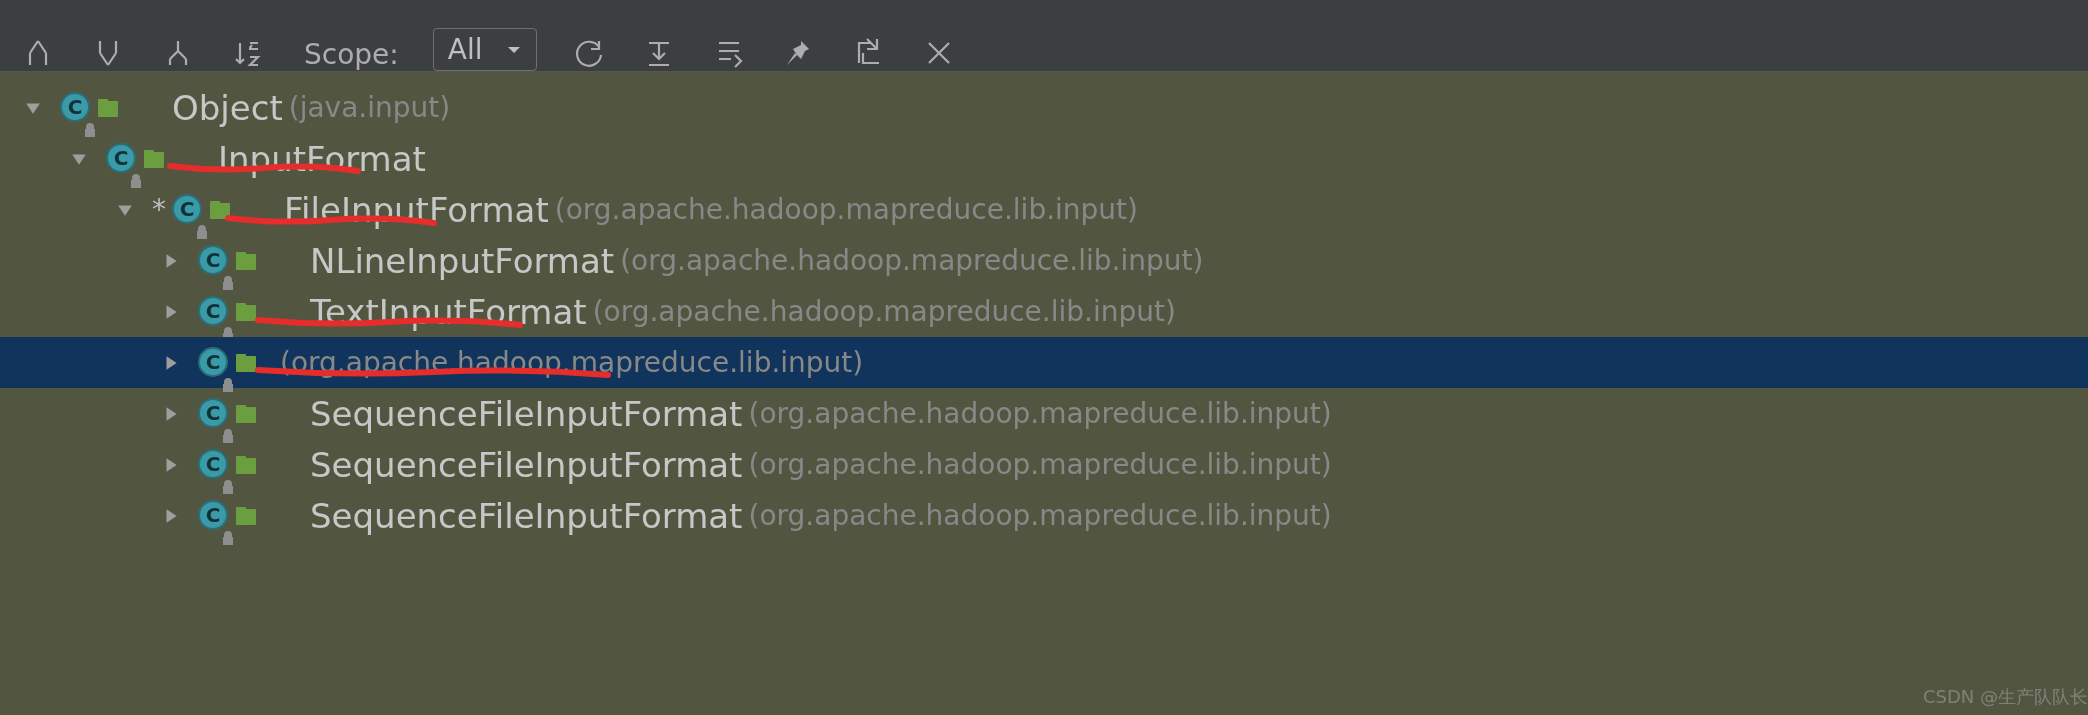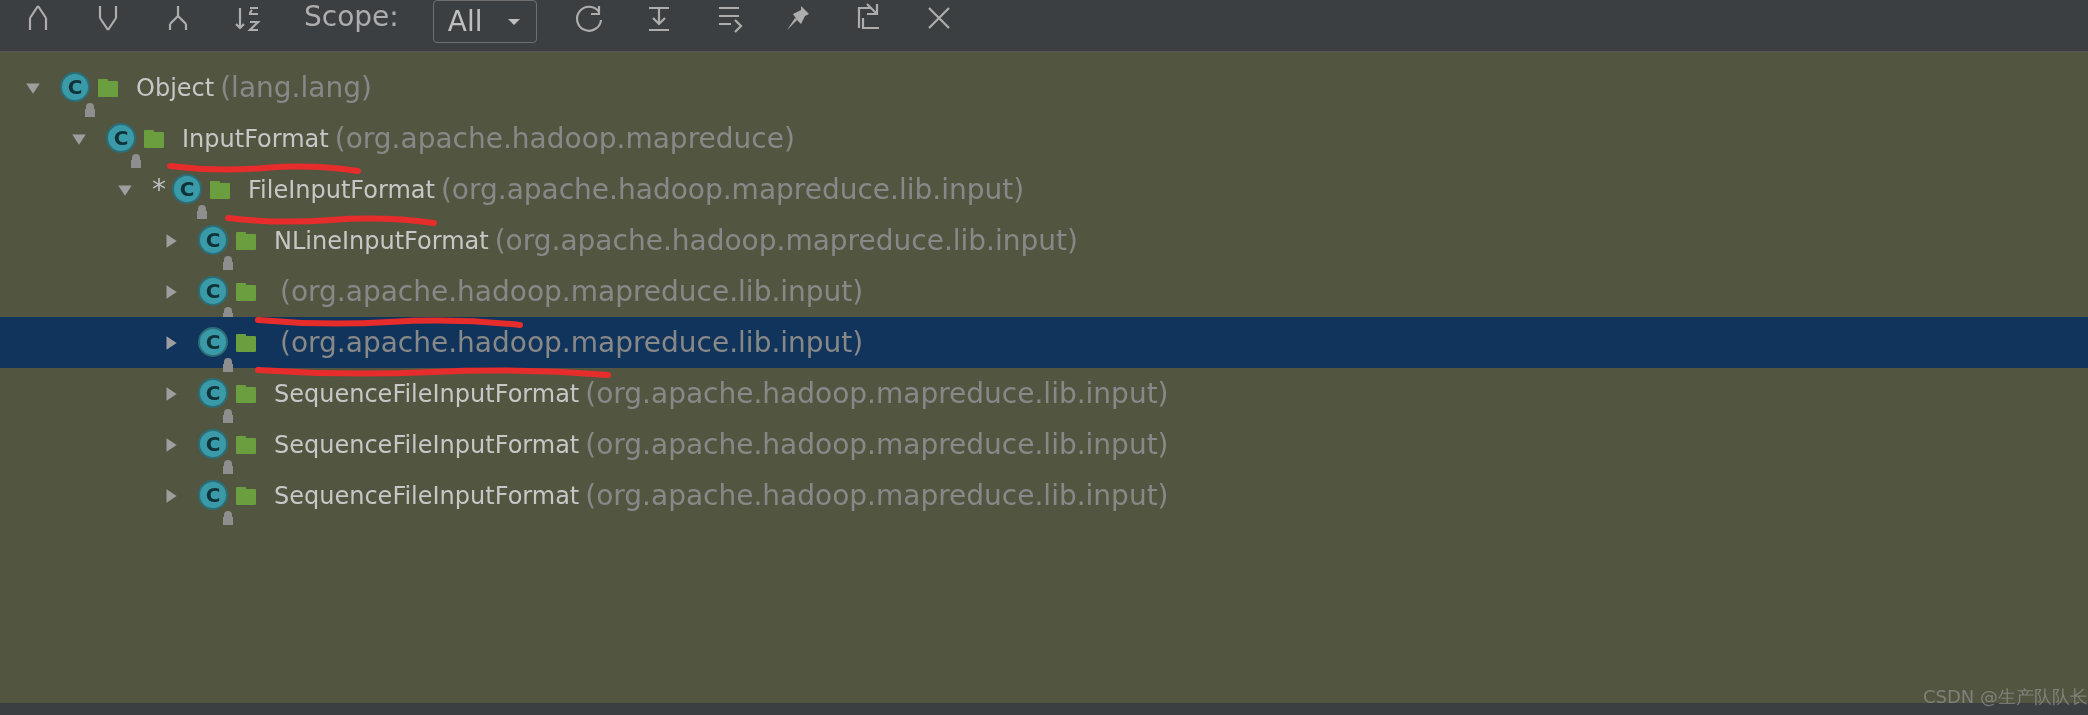--- a/index.html
+++ b/index.html
@@ -1,38 +1,38 @@
 <!DOCTYPE html>
 <html><head>
 <meta charset="utf-8">
 <style>
   * { margin:0; padding:0; box-sizing:border-box; }
   html,body { width:2088px; height:715px; background:#3c3f41; font-family:"DejaVu Sans","Segoe UI",sans-serif; font-size:28px; overflow:hidden; }
   
-  .toolbar { height:52px; background:#3c3f41; border-bottom:1px solid #555; display:flex; align-items:flex-start; padding:0 20px; gap:34px; }
+  .toolbar { height:72px; background:#3c3f41; border-bottom:1px solid #555; display:flex; align-items:flex-end; padding:0 20px; gap:34px; }
   .tb-btn { width:36px; height:36px; display:flex; align-items:center; justify-content:center; color:#adadad; cursor:pointer; }
   .tb-btn svg { width:32px; height:32px; stroke:#adadad; fill:none; stroke-width:2.2; }
   .scope-label { color:#adadad; font-size:28px; margin-left:4px; }
   .scope-dd { border:1px solid #6f6f6f; border-radius:4px; padding:4px 14px; display:flex; align-items:center; gap:24px; color:#bfbfbf; cursor:pointer; }
   .scope-dd svg { width:16px; height:16px; fill:#bfbfbf; }
   
   .tree { padding-top:10px; background:#525641; height:651px; position:relative; }
   .row { height:51px; display:flex; align-items:center; padding-left:20px; position:relative; white-space:nowrap; }
   .row.selected { background:#10345b; }
   .indent { display:inline-block; }
   .arrow { width:26px; height:26px; margin-right:14px; display:inline-flex; align-items:center; justify-content:center; flex:0 0 auto; }
   .arrow svg { width:18px; height:18px; fill:#9e9e9e; }
   .asterisk { color:#bdbdbd; margin-right:6px; font-size:28px; }
   .cls-icon { position:relative; width:32px; height:32px; margin-right:4px; flex:0 0 auto; }
   .cls-icon .circle { width:30px; height:30px; border-radius:50%; background:#3a9aa8; display:flex; align-items:center; justify-content:center; color:#0f3238; font-weight:bold; font-size:20px; border:2px solid #2a6e78; }
   .cls-icon .lock { position:absolute; bottom:-4px; right:-6px; width:16px; height:16px; }
   .cls-icon .lock svg{ width:16px; height:16px; fill:#8e8e8e;}
   .pkg-icon { width:26px; height:26px; margin-right:14px; flex:0 0 auto; display:flex; }
   .pkg-icon svg { width:24px; height:24px; }
-  .name { color:#c7c7c7; font-size:24px; }
+  .name { color:#c7c7c7; font-size:34px;margin-left:36px; }
   .pkg { color:#888888; font-size:28px; margin-left:6px; }
   .watermark { position:absolute; bottom:6px; right:0; color:#a4a4a4; font-size:18px; opacity:.55; }
   
   .ann { position:absolute; pointer-events:none; }
   .ann path { stroke:#e72c2c; stroke-width:6; fill:none; stroke-linecap:round; }
 </style>
 </head>
 <body>
 
 <div class="toolbar">
@@ -110,21 +110,21 @@
             <path d="M4 7 L4 5 A4 4 0 0 1 12 5 L12 7 L13 7 L13 15 L3 15 L3 7 Z"></path>
           </svg></span>
     </span>
     <span class="pkg-icon">
       <svg viewBox="0 0 24 24">
           <rect x="2" y="6" width="20" height="16" fill="#6a9e3f" rx="1"></rect>
           <rect x="2" y="4" width="10" height="4" fill="#6a9e3f" rx="1"></rect>
         </svg>
     </span>
     <span class="name">Object</span>
-    <span class="pkg">(lang.lang)</span>
+    <span class="pkg">(java.input)</span>
   </div>
     <div class="row">
     <span class="indent" style="width: 46px;"></span>
     <span class="arrow">
         <svg viewBox="0 0 16 16">
           <path d="M2 4 L14 4 L8 13 Z"></path>
         </svg>
       </span>
 
     <span class="cls-icon">
@@ -133,21 +133,20 @@
             <path d="M4 7 L4 5 A4 4 0 0 1 12 5 L12 7 L13 7 L13 15 L3 15 L3 7 Z"></path>
           </svg></span>
     </span>
     <span class="pkg-icon">
       <svg viewBox="0 0 24 24">
           <rect x="2" y="6" width="20" height="16" fill="#6a9e3f" rx="1"></rect>
           <rect x="2" y="4" width="10" height="4" fill="#6a9e3f" rx="1"></rect>
         </svg>
     </span>
     <span class="name">InputFormat</span>
-    <span class="pkg">(org.apache.hadoop.mapreduce)</span>
   </div>
     <div class="row">
     <span class="indent" style="width: 92px;"></span>
     <span class="arrow">
         <svg viewBox="0 0 16 16">
           <path d="M2 4 L14 4 L8 13 Z"></path>
         </svg>
       </span>
     <span class="asterisk">*</span>
     <span class="cls-icon">
@@ -201,20 +200,21 @@
       <span class="lock"><svg viewBox="0 0 16 16">
             <path d="M4 7 L4 5 A4 4 0 0 1 12 5 L12 7 L13 7 L13 15 L3 15 L3 7 Z"></path>
           </svg></span>
     </span>
     <span class="pkg-icon">
       <svg viewBox="0 0 24 24">
           <rect x="2" y="6" width="20" height="16" fill="#6a9e3f" rx="1"></rect>
           <rect x="2" y="4" width="10" height="4" fill="#6a9e3f" rx="1"></rect>
         </svg>
     </span>
+    <span class="name">TextInputFormat</span>
     <span class="pkg">(org.apache.hadoop.mapreduce.lib.input)</span>
   </div>
     <div class="row selected">
     <span class="indent" style="width: 138px;"></span>
     <span class="arrow">
         <svg viewBox="0 0 16 16">
           <path d="M4 2 L13 8 L4 14 Z"></path>
         </svg>
       </span>
 

